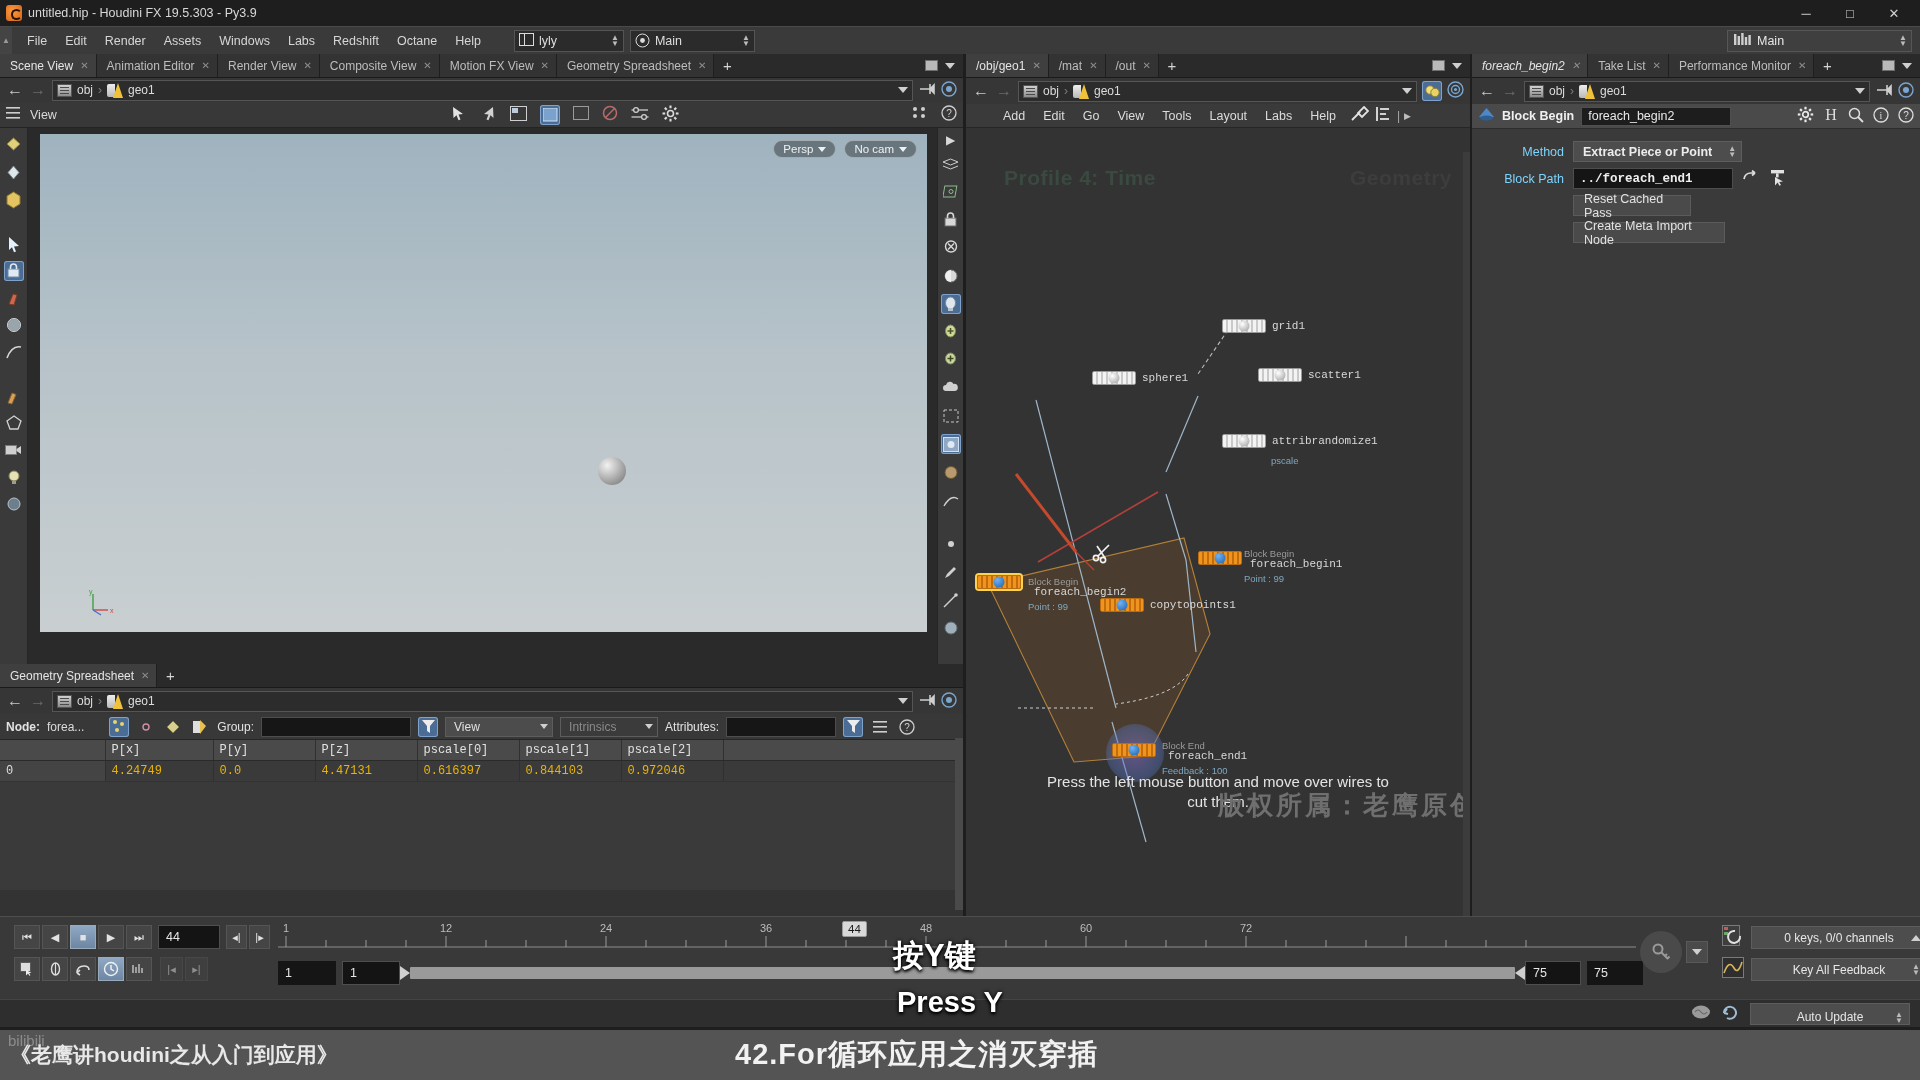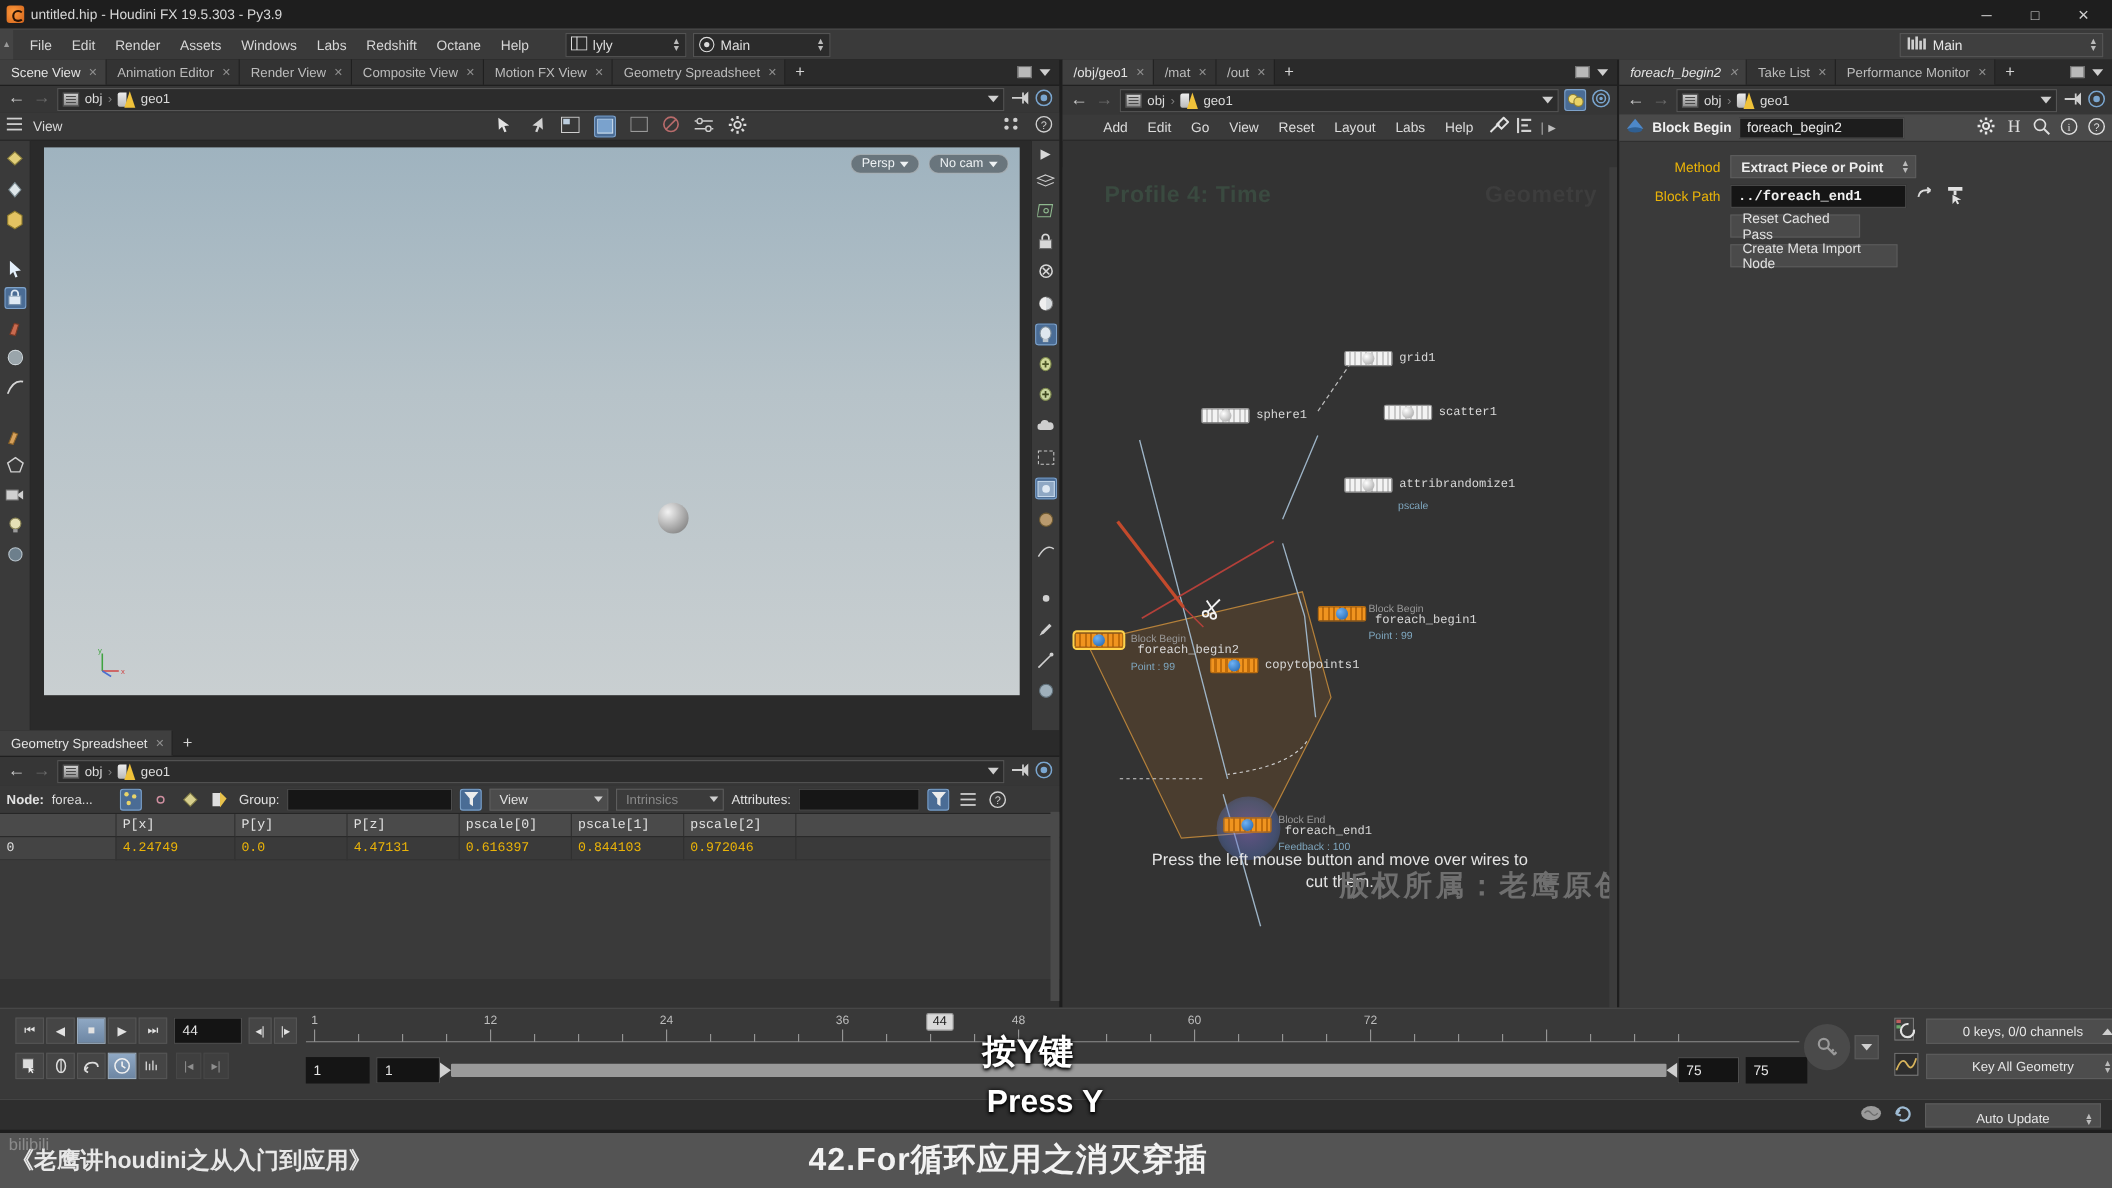--- a/index.html
+++ b/index.html
@@ -116,21 +116,21 @@
   .ntag{position:absolute;font-size:9.5px;color:#9a9a9a;white-space:nowrap;}
   .nsub{position:absolute;font-size:9.5px;color:#7fa7bf;white-space:nowrap;}
   .hint{position:absolute;text-align:center;font-size:15px;color:#e4e4e4;line-height:1.35;}
   .hint-cjk{position:absolute;font-size:26px;color:#6f6f6f;font-weight:bold;white-space:nowrap;letter-spacing:3px;}
   .pp-nodebar{height:25px;background:#4a4a4a;display:flex;align-items:center;gap:7px;padding:0 6px;border-bottom:1px solid #2d2d2d;}
   .pp-title{font-size:12.5px;color:#f0f0f0;font-weight:bold;}
   .pp-name{height:19px;background:#1d1d1d;border:1px solid #4f4f4f;color:#e8e8e8;font-size:12.5px;
     display:flex;align-items:center;padding:0 6px;min-width:150px;}
   .pp-icons{margin-left:auto;display:flex;align-items:center;gap:9px;}
   .prow{display:flex;align-items:center;gap:9px;padding:3px 8px 3px 0;}
-  .plbl{width:92px;text-align:right;font-size:12.5px;color:#eab308;}
+  .plbl{width:92px;text-align:right;font-size:12.5px;color:#7dd3fc;}
   .pmenu{height:21px;background:#4d4d4d;border:1px solid #5d5d5d;display:flex;align-items:center;
     padding:0 3px 0 9px;gap:14px;font-size:12.5px;color:#ececec;font-weight:bold;}
   .ptext{height:21px;background:#151515;border:1px solid #4d4d4d;color:#f0f0f0;
     font-family:"Liberation Mono",monospace;font-size:12.5px;font-weight:bold;display:flex;align-items:center;padding:0 6px;width:160px;}
   .pbtn{height:21px;background:#4a4a4a;border:1px solid #5b5b5b;color:#e2e2e2;font-size:12.5px;
     display:flex;align-items:center;justify-content:center;padding:0 10px;}
 
   
   .playbar{position:absolute;left:0;background:#393939;border-top:1px solid #4d4d4d;}
   .pb-btn{width:26px;height:24px;background:#454545;border:1px solid #555;display:flex;align-items:center;
@@ -747,21 +747,21 @@
             <circle cx="8.5" cy="8.5" r="1.6" fill="#7aa6d0"></circle>
           </svg>
       </span>
     </div>
 
     <div class="ne-menubar">
       <div class="ne-menu">Add</div>
       <div class="ne-menu">Edit</div>
       <div class="ne-menu">Go</div>
       <div class="ne-menu">View</div>
-      <div class="ne-menu">Reset</div>
+      <div class="ne-menu">Tools</div>
       <div class="ne-menu">Layout</div>
       <div class="ne-menu">Labs</div>
       <div class="ne-menu">Help</div>
       <span style="margin-left:6px;">
         <svg width="18" height="16" viewBox="0 0 18 16">
             <path d="M1 14 L9 6 M13 1 L17 5 L11 11 L7 7z" stroke="#e2e2e2" stroke-width="1.8" fill="none"></path>
           </svg>
       </span>
       <span style="margin-left:7px;">
         <svg width="14" height="15" viewBox="0 0 14 15">
@@ -1162,21 +1162,21 @@
     </div>
 
     <div style="position:absolute;left:1722px;top:40px;display:flex;align-items:center;gap:5px;">
       <span>
         <svg width="24" height="22" viewBox="0 0 24 22">
             <rect x="0.5" y="0.5" width="21" height="20" fill="#2e2e2e" stroke="#7a7a7a"></rect>
             <path d="M2 16 Q7 2 12 11 Q16 18 20 5" stroke="#d8b45c" stroke-width="1.6" fill="none"></path>
           </svg>
       </span>
       <div style="width:176px;height:23px;background:#4d4d4d;border:1px solid #5d5d5d;display:flex;align-items:center;justify-content:center;position:relative;">
-        <span style="font-size:12px;color:#e6e6e6;">Key All Geometry</span>
+        <span style="font-size:12px;color:#e6e6e6;">Key All Feedback</span>
         <span class="spin" style="position:absolute;right:4px;">▲<br>▼</span>
       </div>
     </div>
 
     <div class="statusbar" style="top:82px;width:1920px;">
       <div style="position:absolute;right:180px;display:flex;align-items:center;gap:9px;">
         <span>
           <svg width="22" height="16" viewBox="0 0 22 16">
               <ellipse cx="10" cy="8" rx="9" ry="6.5" fill="#9a9a9a"></ellipse>
               <path d="M4 8 q3-4 6 0 q3 4 6 0" stroke="#6a6a6a" stroke-width="1.2" fill="none"></path>

